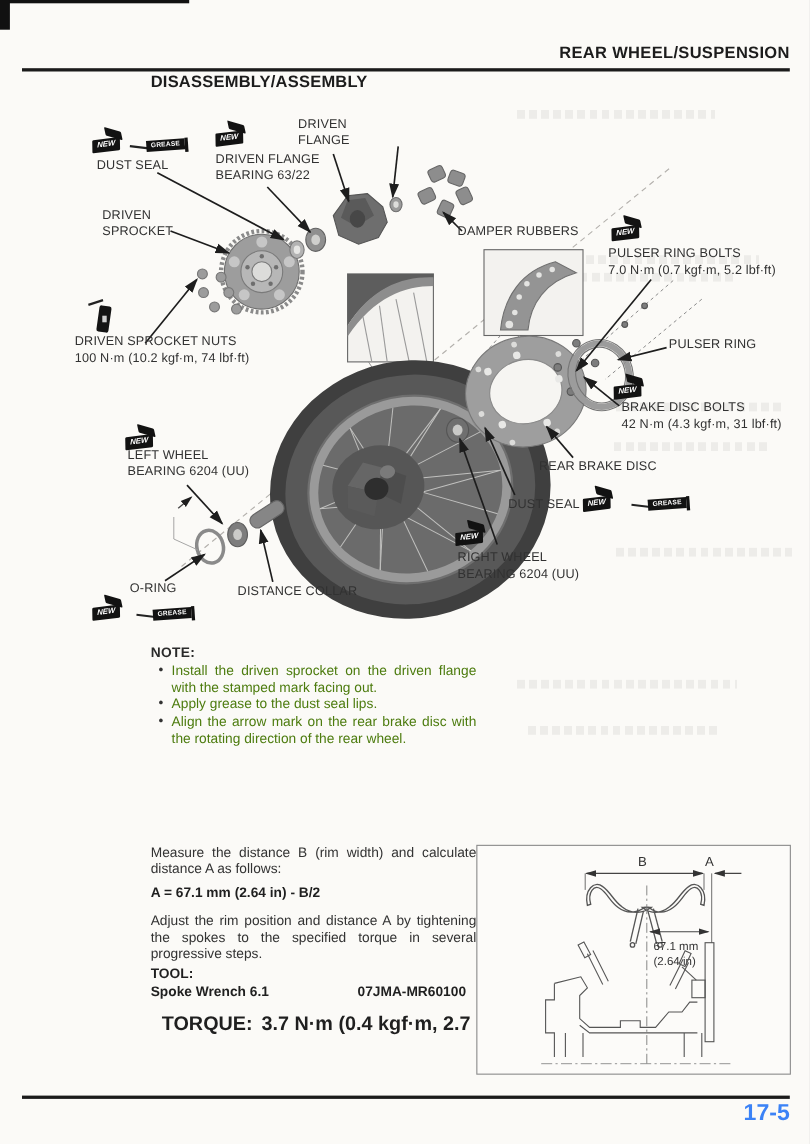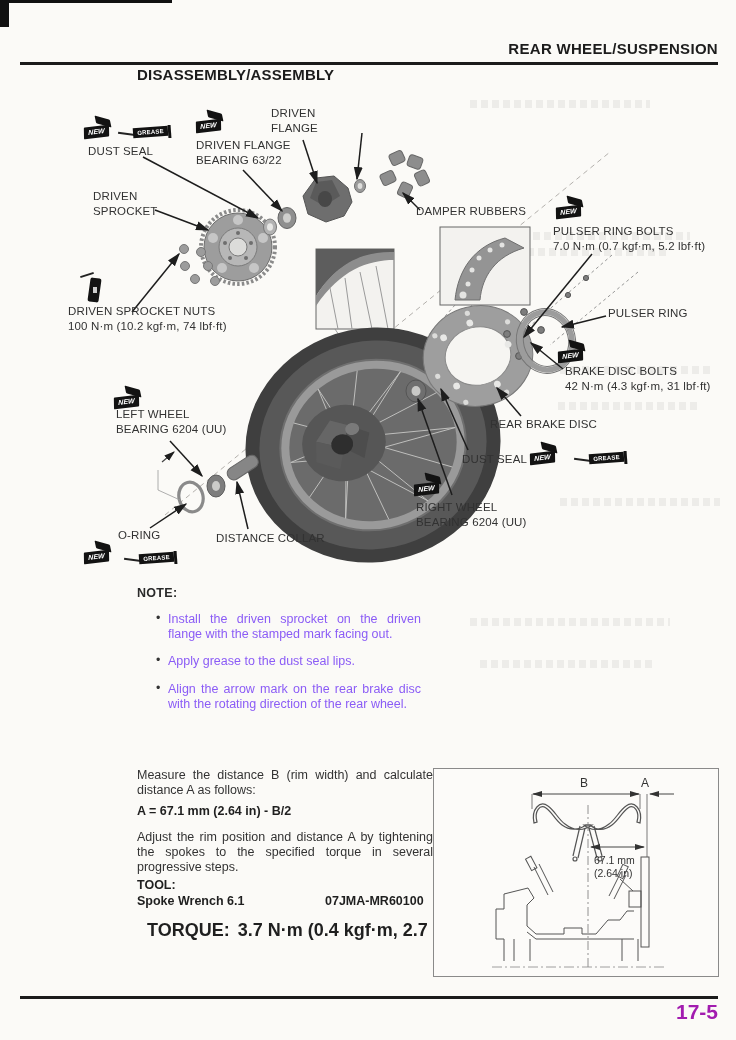--- a/index.html
+++ b/index.html
@@ -10,24 +10,24 @@
   .hdr{position:absolute;top:40px;right:18px;font-size:15px;font-weight:bold;
        letter-spacing:.3px;color:#1c1c1c;}
   .rule{position:absolute;background:#1b1b1b;}
   .h1{position:absolute;font-size:15px;font-weight:bold;letter-spacing:.2px;color:#1c1c1c;}
   .lbl{position:absolute;font-size:11.5px;line-height:14.5px;color:#323232;
        letter-spacing:.15px;white-space:nowrap;}
   .body-copy{font-size:12.5px;line-height:15.2px;text-align:justify;color:#333;}
   .bold{font-weight:bold;color:#1f1f1f;}
   .note-heading{font-size:12.5px;font-weight:bold;color:#2a2a2a;letter-spacing:.3px;}
   ul.note-list{margin:3px 0 0 6px;padding:0;list-style:none;}
-  ul.note-list li{position:relative;padding-left:13px;margin:12px;font-size:12.5px;
-       line-height:15.2px;text-align:justify;color:#8b5cf6;}
+  ul.note-list li{position:relative;padding-left:13px;margin:0;font-size:12.5px;
+       line-height:15.2px;text-align:justify;color:#4d7c0f;}
   ul.note-list li::before{content:"•";position:absolute;left:1px;top:-1px;color:#333;}
-  .pagenum{position:absolute;top:1000px;right:18px;font-size:21px;font-weight:bold;color:#a21caf;}
+  .pagenum{position:absolute;top:1000px;right:18px;font-size:21px;font-weight:bold;color:#3b82f6;}
   
   .icon-new{position:absolute;width:30px;height:23px;}
   .icon-new .lid{position:absolute;left:11px;top:0;width:16px;height:7px;background:#121212;
        transform:rotate(16deg) skewX(28deg);border-radius:1px;}
   .icon-new b{position:absolute;left:0;top:8px;width:25px;height:12px;background:#121212;
        color:#fff;font-style:italic;font-weight:bold;font-size:7px;line-height:12px;
        text-align:center;transform:skewX(-6deg) rotate(-7deg);border-radius:1px;}
   
   .icon-grease{position:absolute;width:58px;height:18px;}
   .icon-grease .nozzle{position:absolute;left:0;top:9px;width:19px;height:2px;background:#222;

